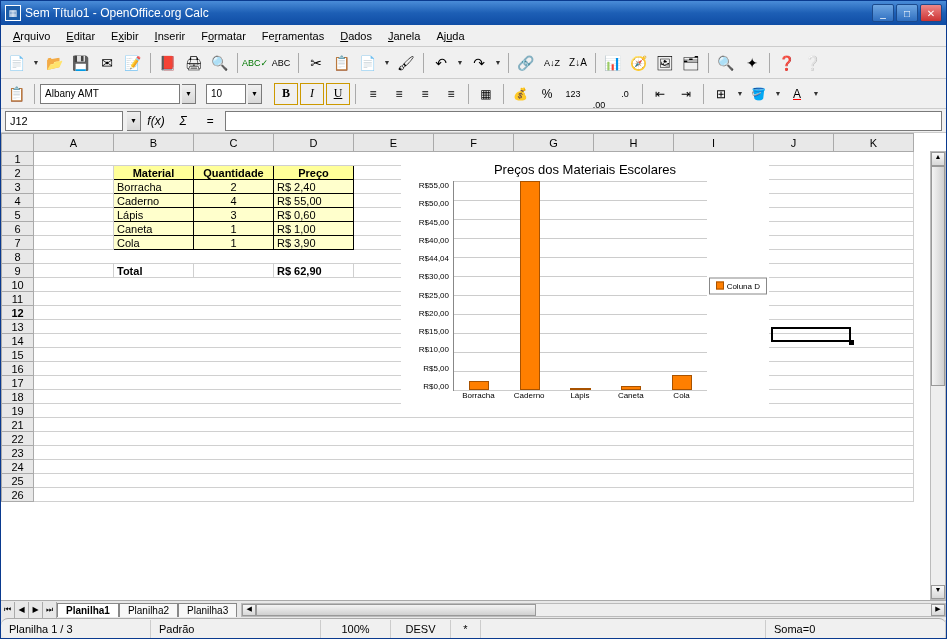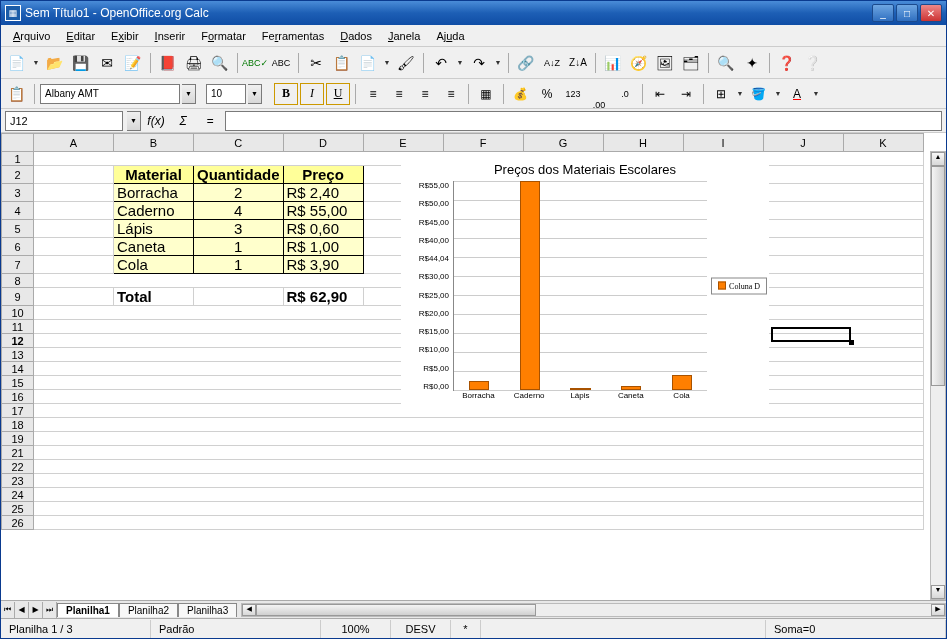--- a/index.html
+++ b/index.html
@@ -32,51 +32,51 @@
 .cellref { width: 118px; height: 20px; border: 1px solid #7a7a7a; background: #fff; padding: 0 4px; display: flex; align-items: center; }
 .fbtns { display: flex; gap: 5px; }
 .fbtn { width: 22px; height: 20px; display: inline-flex; align-items: center; justify-content: center; cursor: pointer; font-style: italic; font-size: 12px; }
 .finput { flex: 1; height: 20px; border: 1px solid #7a7a7a; background: #fff; padding: 0 4px; }
 .sheet-area { flex: 1; position: relative; background: #fff; overflow: hidden; }
 .grid { position: absolute; top: 0; left: 0; }
 .colhdr, .rowhdr { background: #e8e8e8; border: 1px solid #aaa; text-align: center; font-size: 11px; }
 .corner { width: 32px; height: 18px; background: #e8e8e8; border: 1px solid #aaa; }
 .colhdr { height: 18px; border-left: 0; }
 .rowhdr { width: 32px; border-top: 0; }
-.cell { border-right: 1px solid #d0d0d0; border-bottom: 1px solid #d0d0d0; padding: 0 3px; font-size: 15px; height: 14px; white-space: nowrap; overflow: hidden; }
+.cell { border-right: 1px solid #d0d0d0; border-bottom: 1px solid #d0d0d0; padding: 0 3px; font-size: 11px; height: 14px; white-space: nowrap; overflow: hidden; }
 .cell.center { text-align: center; }
 .cell.right { }
 .cell.data { background: #ffffcc; border: 1px solid #000 !important; }
 .cell.hdr { background: #ffff99; border: 1px solid #000 !important; font-weight: bold; text-align: center; }
 .cell.total { font-weight: bold; }
 .grid-table { border-collapse: collapse; }
 .active-cell-border { position: absolute; border: 2px solid #000; pointer-events: none; }
 .active-handle { position: absolute; width: 5px; height: 5px; background: #000; pointer-events: none; }
 .chart-box { position: absolute; left: 400px; top: 25px; width: 368px; height: 255px; background: #fff; }
 .chart-title { text-align: center; font-size: 13px; padding: 4px 0; }
 .chart-area { display: flex; height: 210px; }
 .chart-yaxis { width: 52px; display: flex; flex-direction: column; justify-content: space-between; align-items: flex-end; padding-right: 4px; font-size: 8px; }
 .chart-plot { flex: 1; position: relative; border-left: 1px solid #888; border-bottom: 1px solid #888; }
 .gridline { position: absolute; left: 0; right: 0; height: 1px; background: #ccc; }
 .bar { position: absolute; bottom: 0; background: #ff7f00; border: 1px solid #a85200; }
 .chart-xaxis { display: flex; margin-left: 52px; font-size: 8px; }
 .xlabel { flex: 1; text-align: center; }
-.legend { position: absolute; right: 2px; top: 50%; transform: translateY(-50%); border: 1px solid #888; padding: 3px 6px; font-size: 8px; display: flex; align-items: center; gap: 3px; background: #fff; font-family: Liberation Serif, serif; }
+.legend { position: absolute; right: 2px; top: 50%; transform: translateY(-50%); border: 1px solid #888; padding: 3px 6px; font-size: 8px; display: flex; align-items: center; gap: 3px; background: #fff; }
 .legend-sw { width: 8px; height: 8px; background: #ff7f00; border: 1px solid #a85200; }
 .tabsbar { height: 18px; background: #e8e8e8; display: flex; align-items: center; border-top: 1px solid #aaa; }
 .tabnav { width: 14px; height: 16px; display: inline-flex; align-items: center; justify-content: center; font-size: 8px; cursor: pointer; border-right: 1px solid #aaa; }
 .sheettab { padding: 1px 8px; border: 1px solid #888; border-bottom: 0; background: #f8f8f8; font-size: 10px; cursor: pointer; margin-top: 1px; }
 .sheettab.active { background: #fff; font-weight: bold; }
 .hscroll-track { flex: 1; margin-left: 4px; height: 14px; background: #eee; border: 1px solid #bbb; display: flex; }
 .hs-btn { width: 14px; height: 12px; background: linear-gradient(#f8f8f8,#d8d8d8); border: 1px solid #999; font-size: 7px; text-align: center; cursor: pointer; }
 .hs-thumb { width: 280px; height: 12px; background: linear-gradient(#f4f4f4,#d0d0d0); border: 1px solid #999; cursor: pointer; }
 .vscroll { position: absolute; right: 0; top: 18px; bottom: 0; width: 16px; background: #eee; border: 1px solid #bbb; display: flex; flex-direction: column; }
 .vs-btn { height: 14px; background: linear-gradient(#f8f8f8,#d8d8d8); border: 1px solid #999; font-size: 7px; text-align: center; cursor: pointer; }
 .vs-thumb { height: 220px; background: linear-gradient(to right,#f4f4f4,#d0d0d0); border: 1px solid #999; cursor: pointer; }
-.statusbar { height: 20px; background: #f0f0f0; border-top: 1px solid #aaa; display: flex; align-items: center; font-size: 11px; }
+.statusbar { height: 20px; background: #f0f0f0; border-top: 1px solid #aaa; display: flex; align-items: center; font-size: 11px; border-radius: 7px; }
 .sb-cell { padding: 0 8px; border-right: 1px solid #ccc; height: 18px; display: flex; align-items: center; }
 </style>
 </head>
 <body>
 
 <div class="window">
   <div class="titlebar">
     <span class="titlebar-icon">▦</span>
     <span class="titlebar-title">Sem Título1 - OpenOffice.org Calc</span>
     <div class="winbtns">

